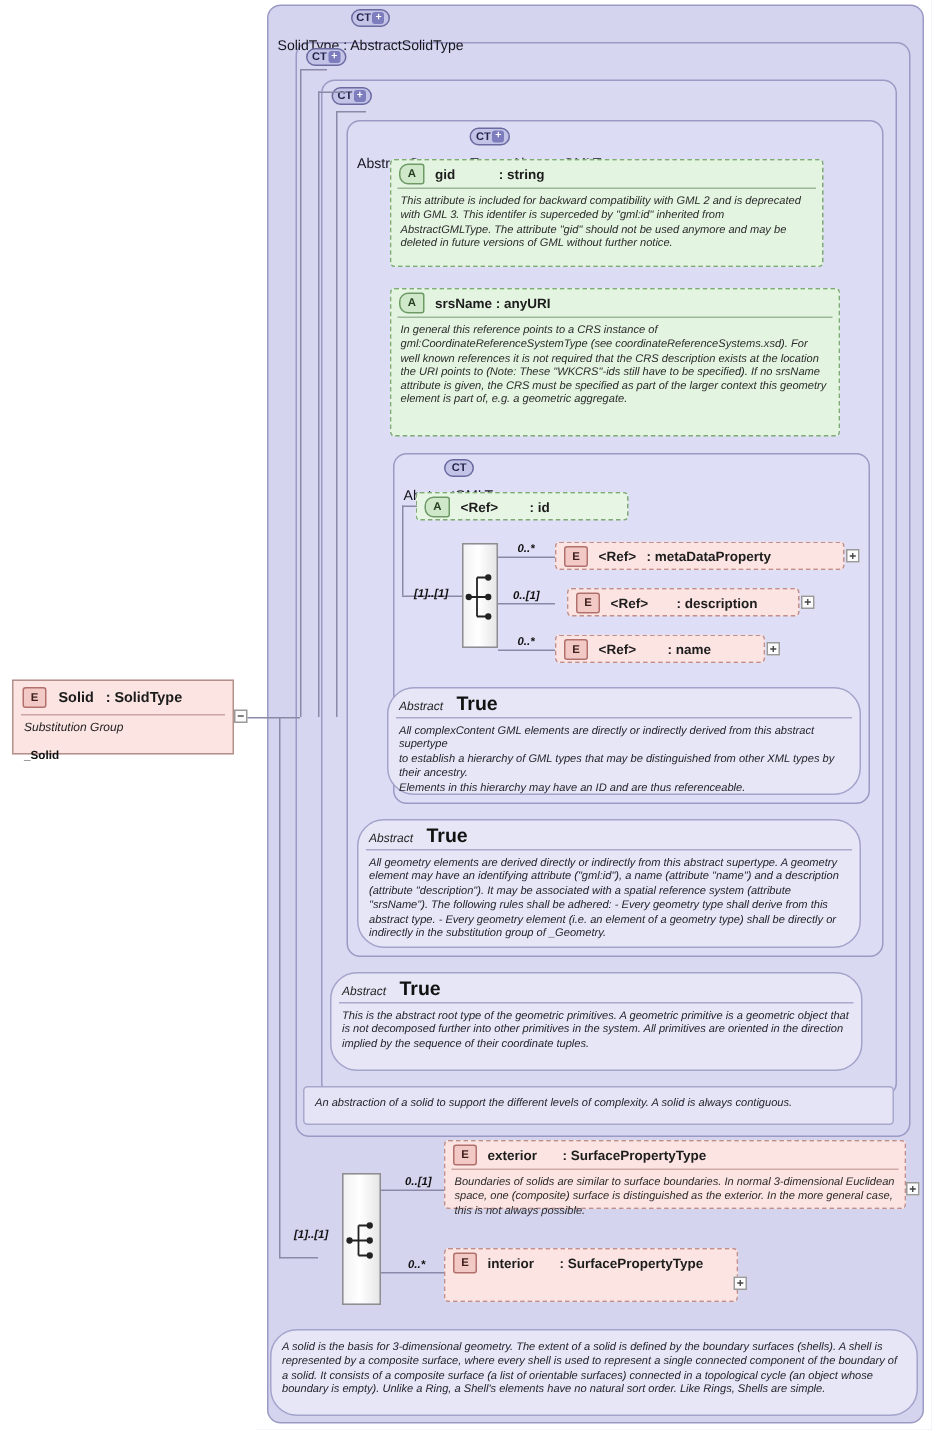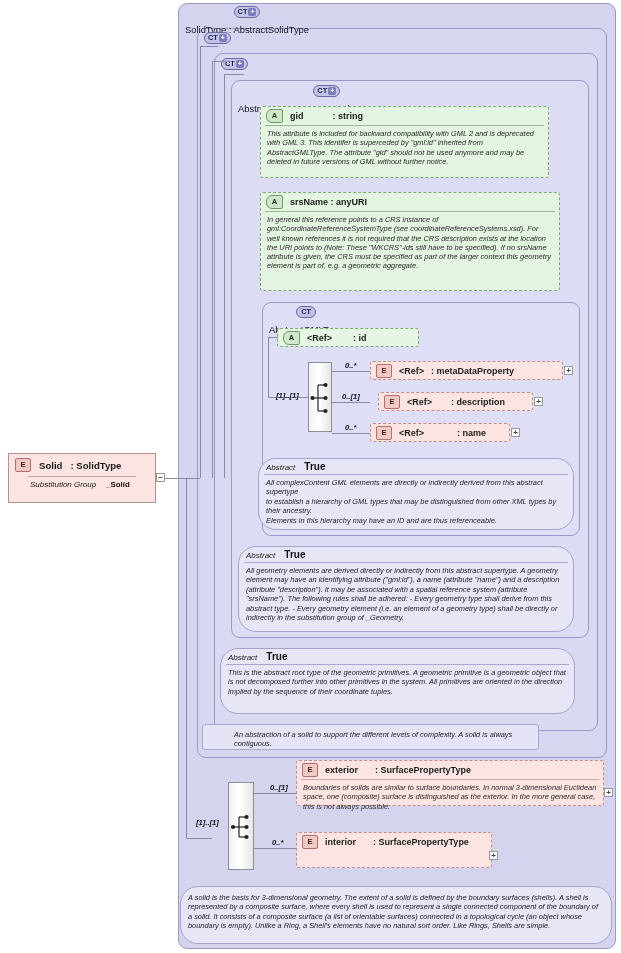--- a/index.html
+++ b/index.html
@@ -77,21 +77,21 @@
   .docbox{
     position:absolute;box-sizing:border-box;
     background:#e6e6f6;border:1px solid #a3a3cb;border-radius:18px;
   }
   .docbox.flat{border-radius:3px;}
   .absrow{
     display:flex;align-items:baseline;gap:9px;padding:2px 7px 2px 7px;
     font-size:8px;
   }
   .absrow .lbl{font-style:italic;color:#222;}
-  .absrow .val{font-weight:bold;color:#111;font-size:10px;}
+  .absrow .val{font-weight:bold;color:#111;font-size:13px;}
   .doctext{
     border-top:1px solid #a9a9cf;margin:0 5px;padding:3px 2px 3px 2px;
     font-style:italic;font-size:7.4px;line-height:9.4px;color:#23232b;
   }
   .doctext.nolinetop{border-top:none;}
 
   
   .seqbox{
     position:absolute;box-sizing:border-box;
     background:linear-gradient(to right,#f2f2f2,#ffffff 45%,#e6e6e6);
@@ -119,22 +119,22 @@
   
   .rootbox{
     position:absolute;box-sizing:border-box;
     background:#fbe4e2;border:1px solid #b4908d;
   }
   .rootbox .rhead{
     display:flex;align-items:center;gap:8px;padding:4px 8px 4px 6px;
     font-size:9.6px;font-weight:bold;white-space:nowrap;
   }
   .rootbox .rsub{
-    border-top:1px solid #c9a5a2;margin:0 19px;padding:3px 2px 4px 2px;
-    display:flex;align-items:baseline;gap:10px;font-size:8px;
+    border-top:1px solid #c9a5a2;margin:0 5px;padding:3px 2px 4px 2px;
+    display:flex;align-items:baseline;gap:10px;font-size:8px;flex-direction:column;
   }
   .rsub .sg{font-style:italic;color:#222;}
   .rsub .sgv{font-weight:bold;color:#111;font-size:7.8px;}
 </style>
 </head>
 <body>
 
 <div class="ctpanel p1 abs" style="left:178px;top:3px;width:438px;height:946px;"></div>
 <div class="ctpanel p2 abs" style="left:197px;top:28px;width:410px;height:730px;"></div>
 <div class="ctpanel p3 abs" style="left:214px;top:53px;width:384px;height:678px;"></div>
@@ -250,21 +250,21 @@
     <span>&lt;Ref&gt;</span>
     <span style="margin-left:12px;text-align:center;">: description</span>
   </div>
 </div>
 <div class="expander" style="left:534px;top:397px;">+</div>
 
 <div class="elbox" style="left:370px;top:423px;width:140px;height:19px;">
   <div class="elhead">
     <span class="eicon">E</span>
     <span>&lt;Ref&gt;</span>
-    <span style="margin-left:26px;">: name</span>
+    <span style="margin-left:14px;">: name</span>
   </div>
 </div>
 <div class="expander" style="left:511px;top:428px;">+</div>
 
 <div class="docbox" style="left:258px;top:458px;width:316px;height:72px;">
   <div class="absrow">
     <span class="lbl">Abstract</span>
     <span class="val">True</span>
   </div>
   <div class="doctext" style="white-space:pre-line;">All complexContent GML elements are directly or indirectly derived from this abstract supertype
@@ -281,21 +281,21 @@
 </div>
 
 <div class="docbox" style="left:220px;top:648px;width:355px;height:66px;">
   <div class="absrow">
     <span class="lbl">Abstract</span>
     <span class="val">True</span>
   </div>
   <div class="doctext">This is the abstract root type of the geometric primitives. A geometric primitive is a geometric object that is not decomposed further into other primitives in the system. All primitives are oriented in the direction implied by the sequence of their coordinate tuples.</div>
 </div>
 
-<div class="docbox flat" style="left:202px;top:724px;width:337px;height:26px;background:#e4e4f6;border-color:#a8a8cd;padding-left:24px;">
+<div class="docbox flat" style="left:202px;top:724px;width:394px;height:26px;background:#e4e4f6;border-color:#a8a8cd;">
   <div class="doctext nolinetop" style="margin-top:2px;">An abstraction of a solid to support the different levels of complexity. A solid is always contiguous.</div>
 </div>
 
 <div class="seqbox" style="left:228px;top:782px;width:26px;height:88px;">
   <svg width="26" height="88" viewBox="0 0 26 88">
     <line x1="4" y1="44" x2="10" y2="44" stroke="#222" stroke-width="1.2"></line>
     <circle cx="4" cy="44" r="2.1" fill="#222"></circle>
     <line x1="10" y1="34" x2="10" y2="54" stroke="#222" stroke-width="1.2"></line>
     <line x1="10" y1="34" x2="16" y2="34" stroke="#222" stroke-width="1.2"></line>
     <line x1="10" y1="44" x2="16" y2="44" stroke="#222" stroke-width="1.2"></line>

